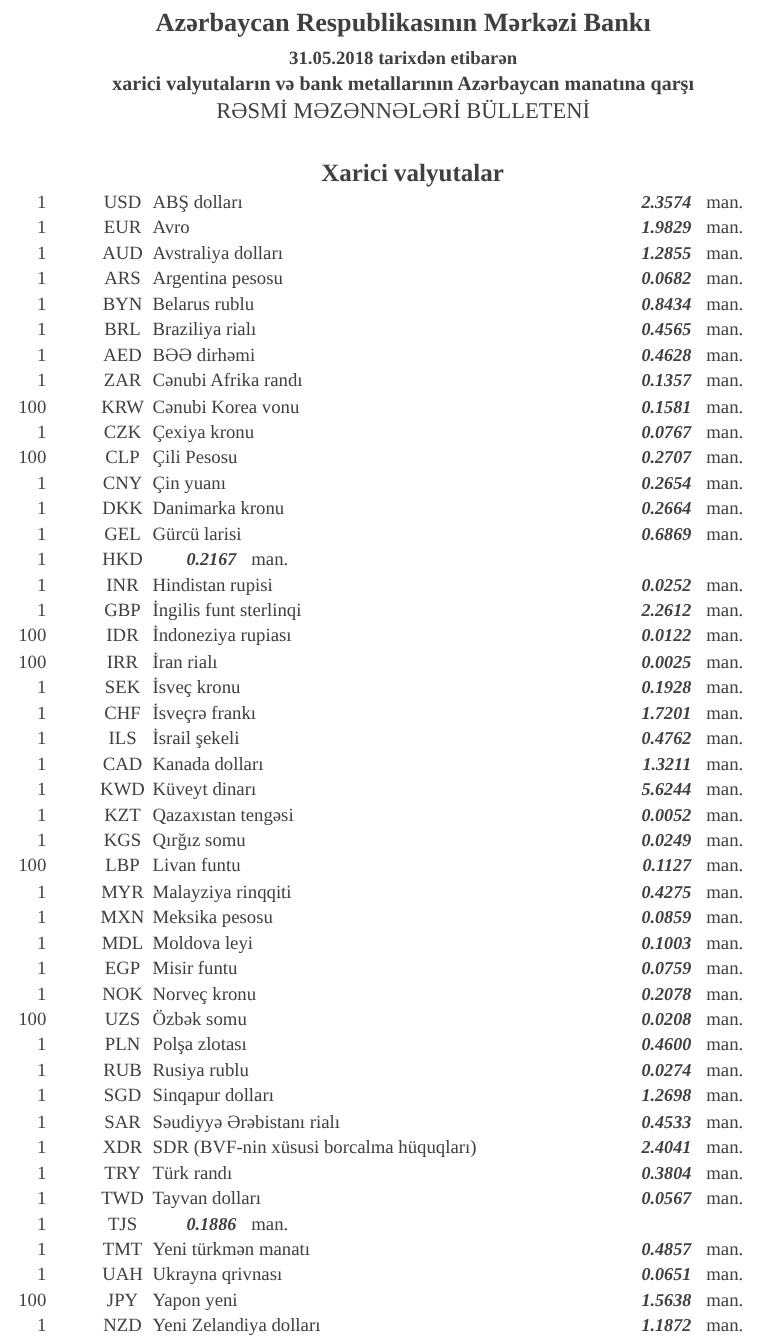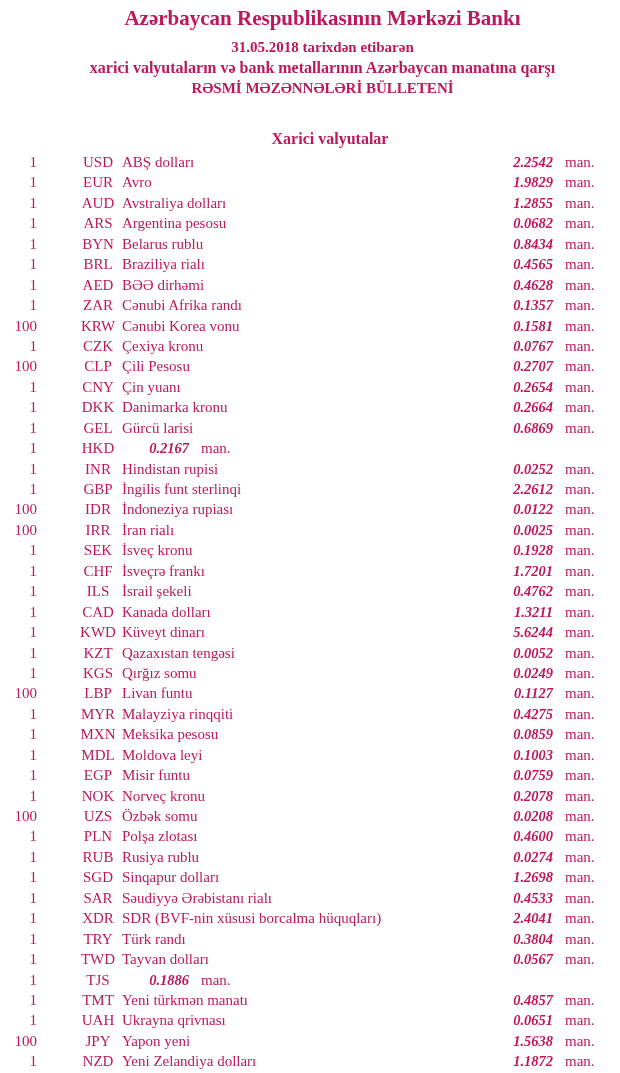--- a/index.html
+++ b/index.html
@@ -5,21 +5,21 @@
   html, body {
     margin: 0;
     padding: 0;
     background: #ffffff;
   }
   .page {
     position: relative;
     width: 620px;
     height: 1073px;
     background: #ffffff;
-    color: #be185d;
+    color: #404040;
     font-family: "Liberation Serif", "DejaVu Serif", serif;
     overflow: hidden;
   }
   .header {
     margin-left: 25px;
     text-align: center;
     padding-top: 5px;
   }
   .title {
     font-size: 21px;
@@ -31,28 +31,28 @@
     font-weight: bold;
     line-height: 20px;
     margin-top: 6px;
   }
   .sub-scope {
     font-size: 16px;
     font-weight: bold;
     line-height: 21px;
   }
   .sub-bulletin {
-    font-size: 15px;
-    font-weight: bold;
+    font-size: 18px;
+    font-weight: normal;
     line-height: 21px;
   }
   .section-title {
     margin-left: 40px;
     text-align: center;
-    font-size: 16px;
+    font-size: 20px;
     font-weight: bold;
     line-height: 20px;
     margin-top: 30px;
   }
   .table {
     margin-top: 3px;
   }
   .row {
     display: flex;
     height: 20.45px;
@@ -102,21 +102,21 @@
     <div class="sub-bulletin">RƏSMİ MƏZƏNNƏLƏRİ BÜLLETENİ</div>
   </div>
 
   <div class="section-title">Xarici valyutalar</div>
 
   <div class="table" id="rows-container">
   <div class="row">
     <span class="qty">1</span>
     <span class="code">USD</span>
     <span class="name">ABŞ dolları</span>
-    <span class="rate">2.2542</span>
+    <span class="rate">2.3574</span>
     <span class="unit">man.</span>
   </div>
 
   <div class="row">
     <span class="qty">1</span>
     <span class="code">EUR</span>
     <span class="name">Avro</span>
     <span class="rate">1.9829</span>
     <span class="unit">man.</span>
   </div>

